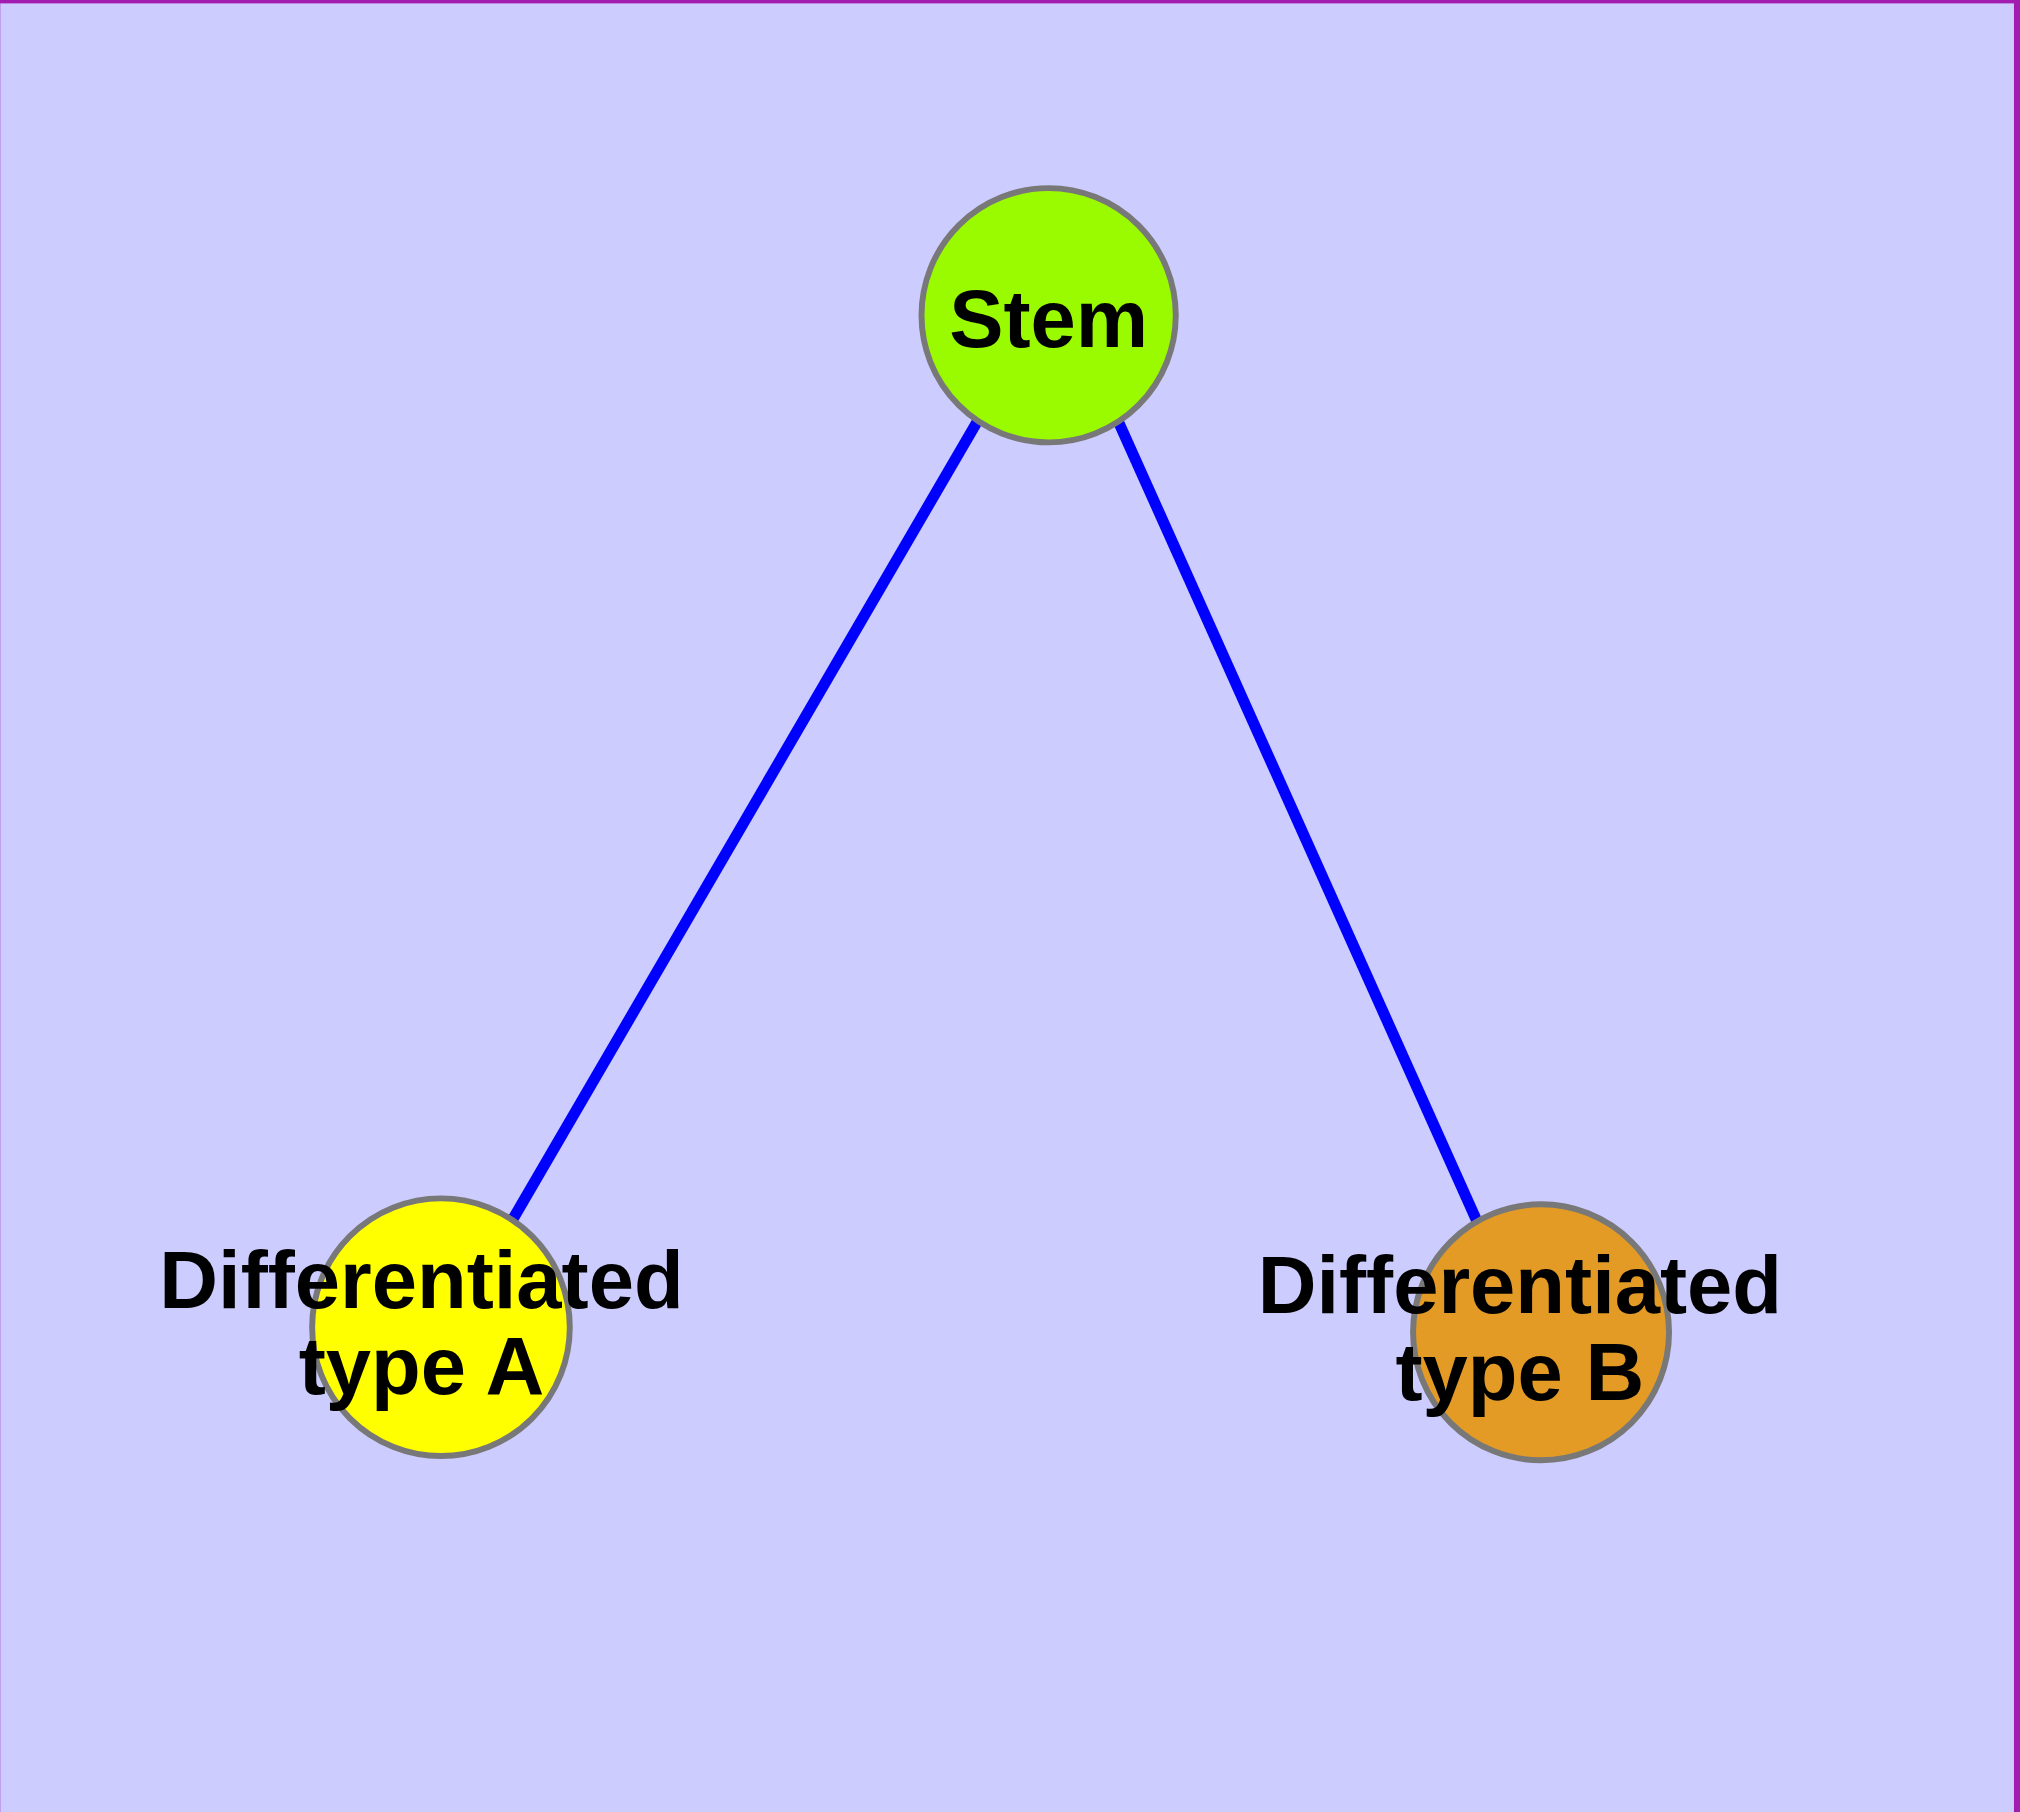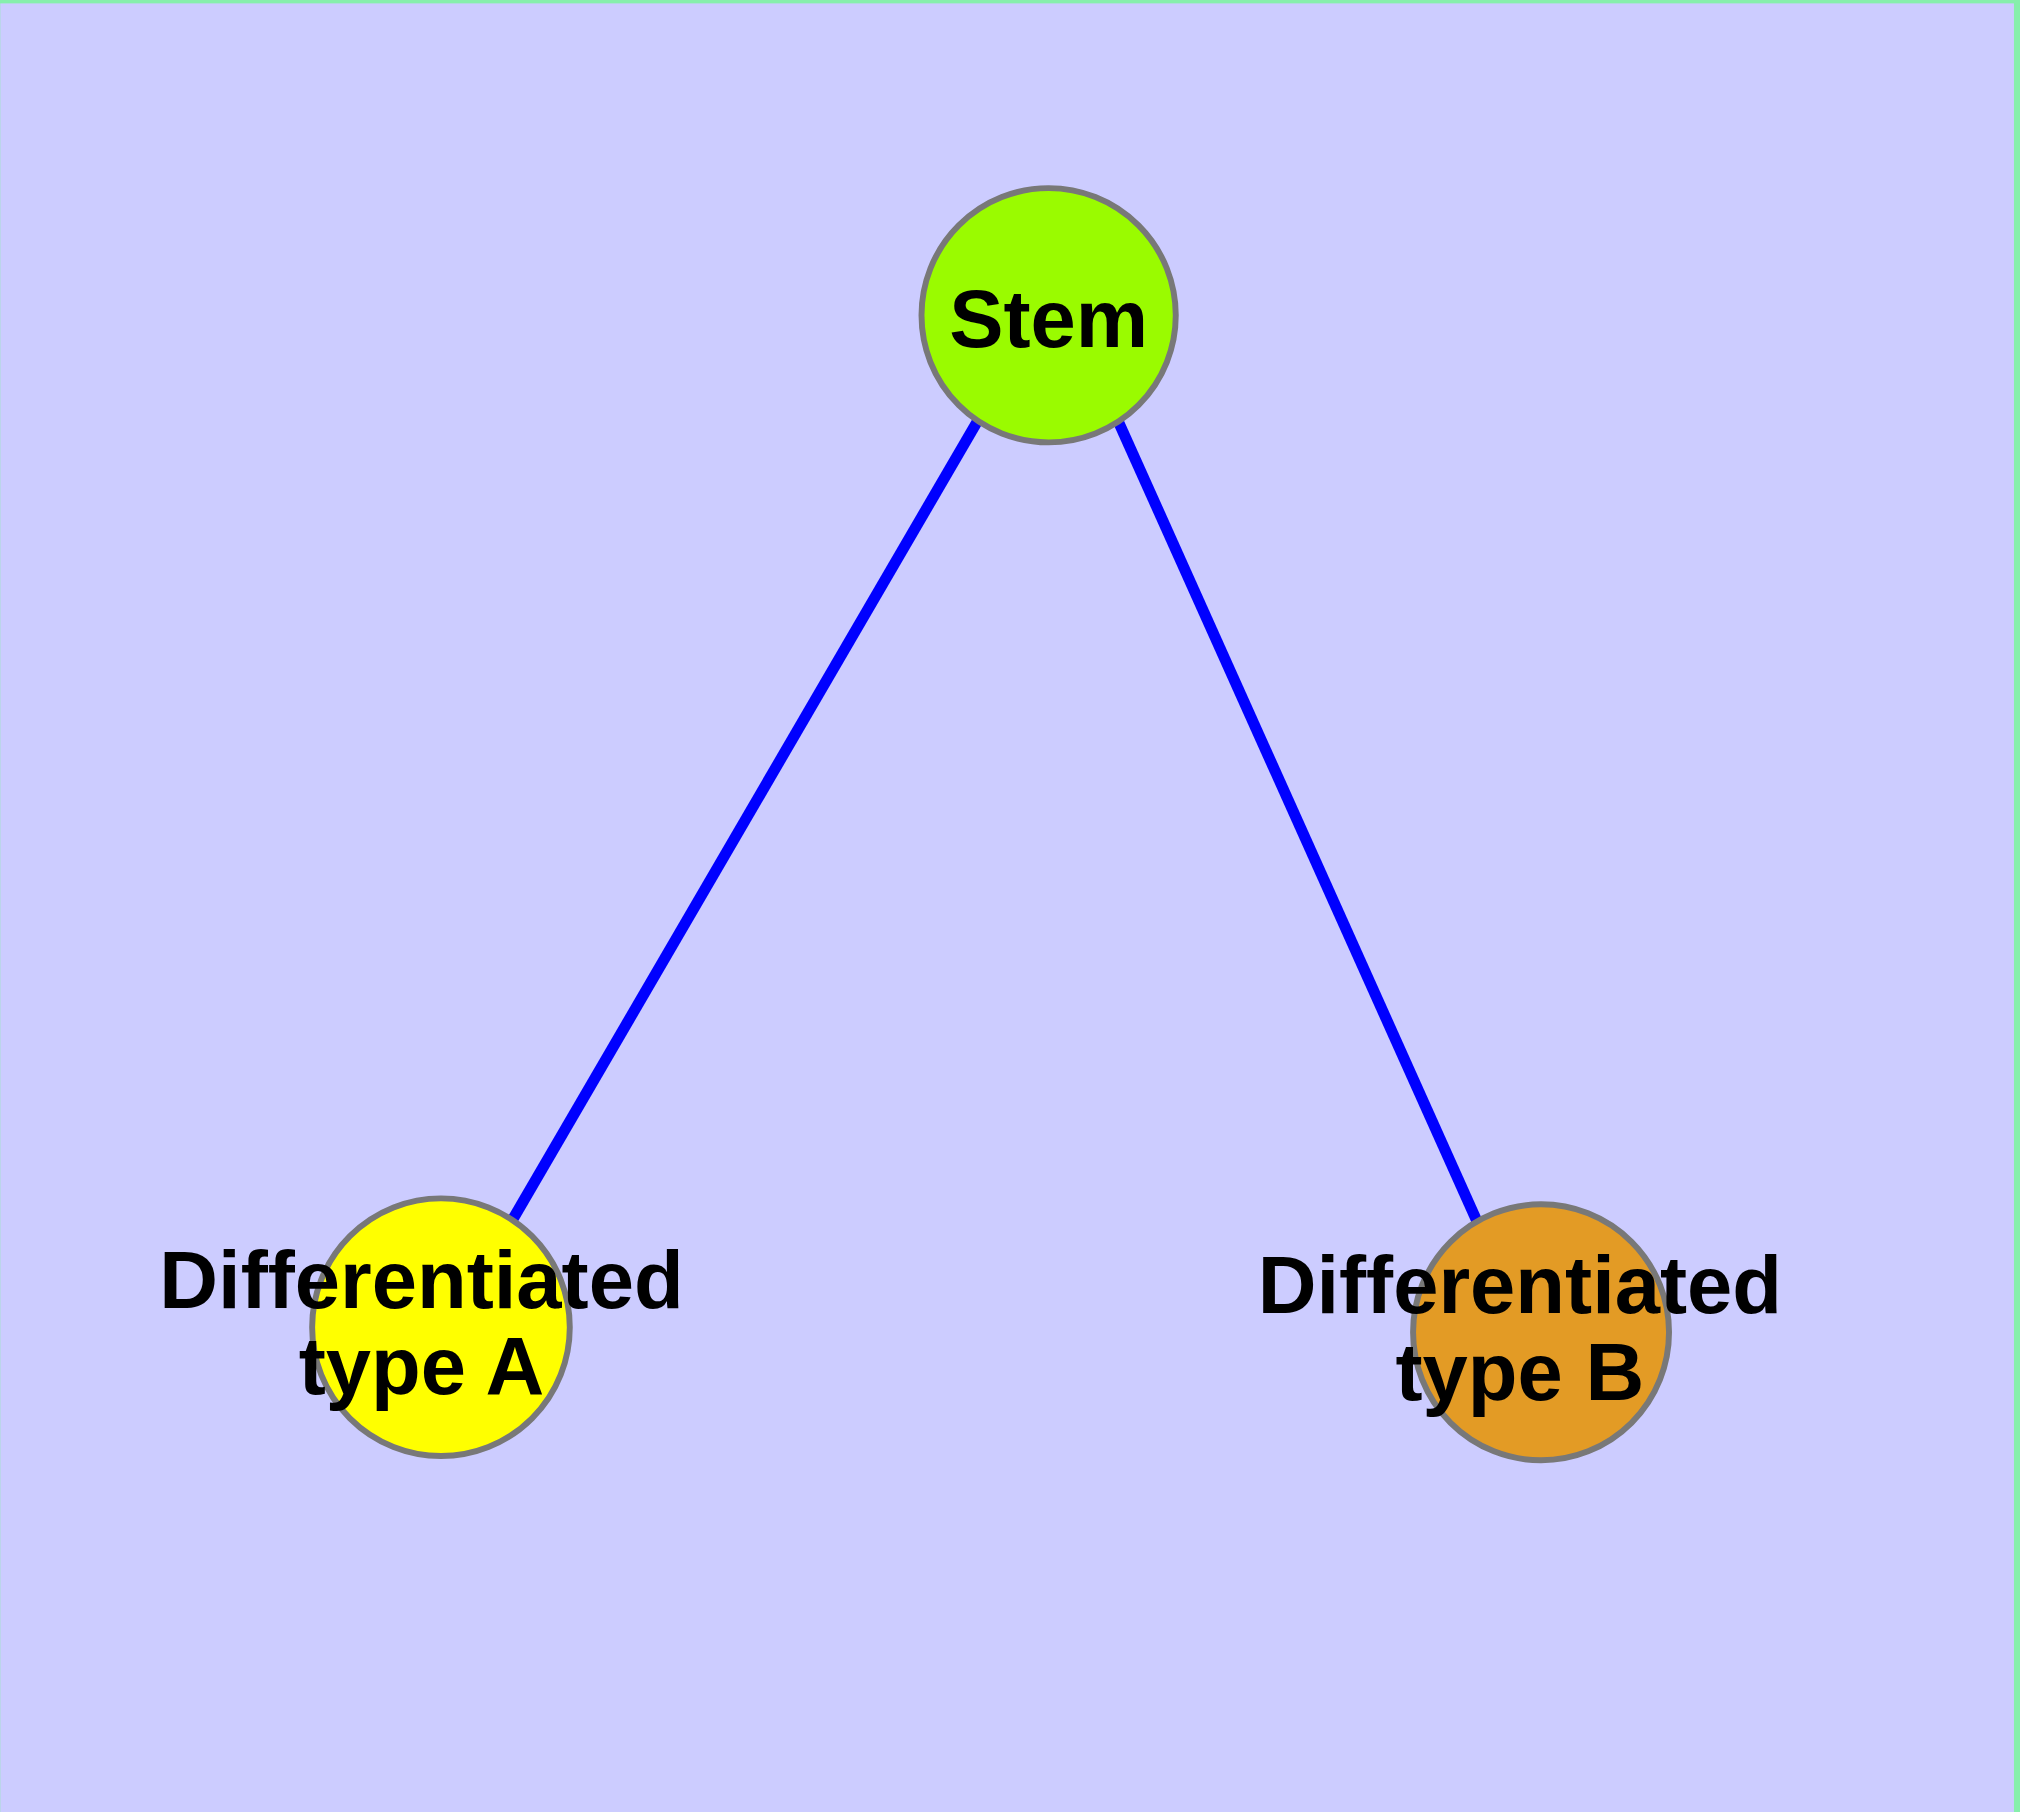--- a/index.html
+++ b/index.html
@@ -9,21 +9,21 @@
     background: #ffffff;
   }
   body {
     font-family: "Liberation Sans", sans-serif;
   }
   #canvas {
     position: relative;
     width: 2021px;
     height: 1812px;
     overflow: hidden;
-    background: #86efac;
+    background: #a21caf;
   }
   #graph-svg {
     position: absolute;
     left: 0;
     top: 0;
     width: 2021px;
     height: 1812px;
     display: block;
   }
   .node-label {

